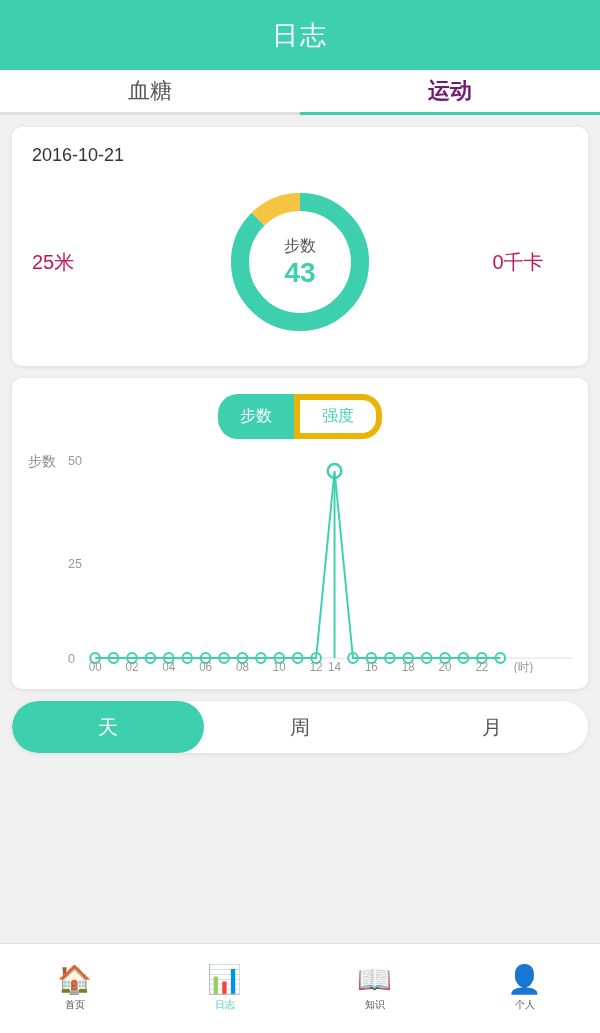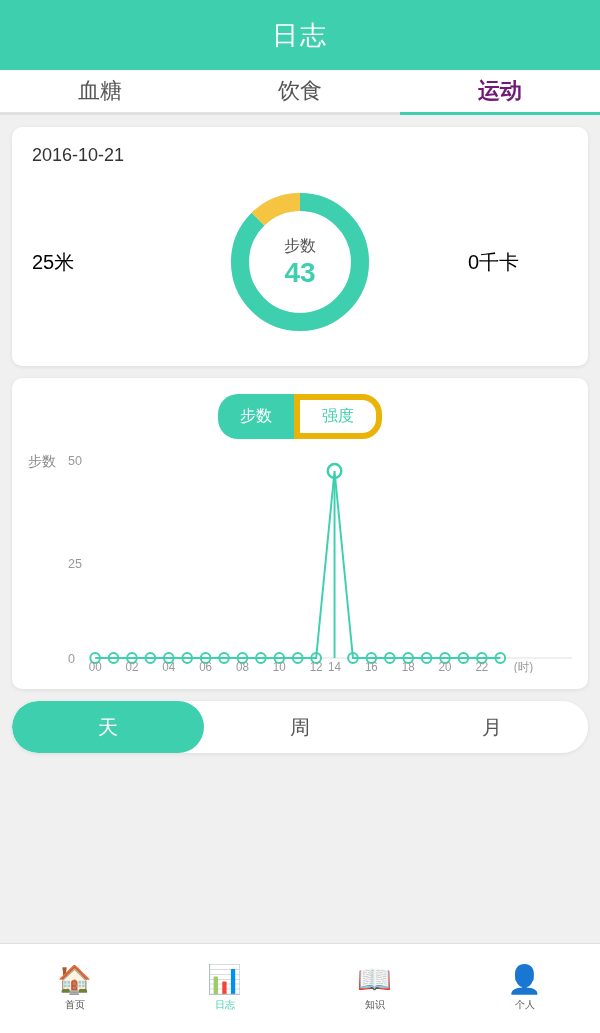--- a/index.html
+++ b/index.html
@@ -72,25 +72,25 @@
       color: #333;
       margin-bottom: 16px;
     }
     .summary-body {
       display: flex;
       align-items: center;
       justify-content: space-between;
     }
     .summary-left, .summary-right {
       font-size: 20px;
-      color: #000000;
+      color: #be185d;
       width: 100px;
     }
     .summary-left { text-align: left; }
-    .summary-right { text-align: left; }
+    .summary-right { text-align: center; }
 
     
     .donut-container {
       position: relative;
       width: 160px;
       height: 160px;
       flex-shrink: 0;
     }
     .donut-container svg {
       transform: rotate(-90deg);
@@ -225,23 +225,20 @@
 </head>
 <body>
 
 <div class="header">
   <span class="header-title">日志</span>
 </div>
 
 <div class="tabs">
   <div class="tab-item">
     <span>血糖</span>
-  </div>
-  <div class="tab-item">
-    <span>饮食</span>
   </div>
   <div class="tab-item active">
     <span>运动</span>
   </div>
 </div>
 
 <div class="summary-card">
   <div class="summary-date">2016-10-21</div>
   <div class="summary-body">
     <div class="summary-left">25米</div>

